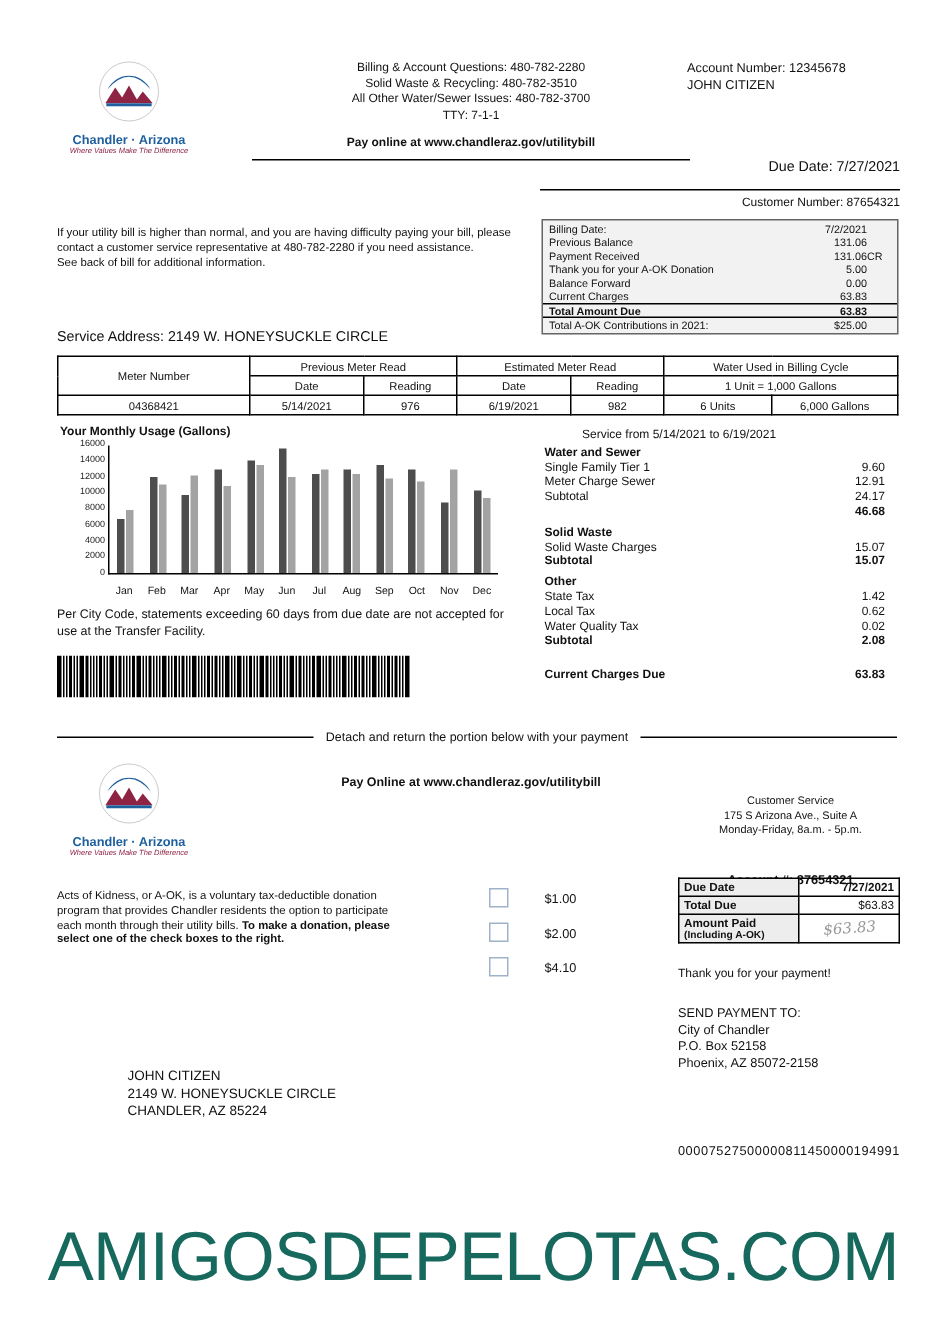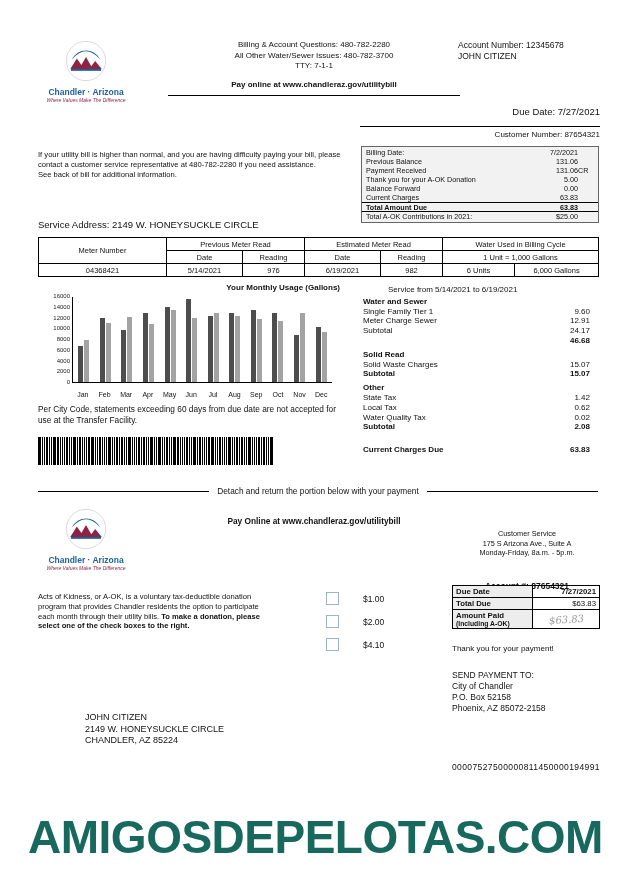--- a/index.html
+++ b/index.html
@@ -33,21 +33,21 @@
   .bs-total { font-weight:bold; border-top:1px solid #000; border-bottom:1px solid #000; height:10px; }
 
   .svc-addr { left:38px; top:219px; font-size:9.5px; }
 
   
   .meter-table { left:38px; top:237px; border-collapse:collapse; table-layout:fixed; width:560px; }
   .meter-table th, .meter-table td { border:1px solid #000; font-size:7.5px; font-weight:normal; text-align:center; height:13px; padding:0 2px; }
 
   
   .chart { left:40px; top:283px; width:300px; }
-  .chart-title { text-align:right; font-weight:bold; font-size:8px; margin-bottom:5px; }
+  .chart-title { text-align:left; font-weight:bold; font-size:8px; margin-bottom:5px; }
   .chart-body { position:relative; margin-left:32px; width:260px; height:86px; border-left:1px solid #000; border-bottom:1px solid #000; }
   .bars { display:flex; height:100%; align-items:flex-end; justify-content:space-around; }
   .bar-group { display:flex; align-items:flex-end; gap:1px; height:100%; }
   .bar { width:5px; }
   .bar.s0 { background:var(--bar_dark); }
   .bar.s1 { background:var(--bar_light); }
   .ylabel { position:absolute; left:-32px; width:29px; text-align:right; font-size:6px; color:#222; }
   .months { display:flex; margin-left:32px; width:260px; margin-top:8px; }
   .month { flex:1; text-align:center; font-size:7px; }
 
@@ -92,40 +92,41 @@
   .pt-val { text-align:right; }
   .pt-hand { text-align:center; }
   .handwritten { font-family:"DejaVu Serif", serif; font-style:italic; color:var(--handwriting); font-size:10px; display:inline-block; transform:rotate(-4deg); }
 
   .thanks { left:452px; top:644px; font-size:8px; }
   .send-to { left:452px; top:670px; font-size:8.5px; line-height:11px; }
   .mail-addr { left:85px; top:712px; font-size:9px; line-height:11.5px; }
   .scan-code { left:320px; top:762px; width:280px; text-align:right; font-size:8.5px; letter-spacing:0.4px; }
 
   .watermark { left:0; top:814px; width:631px; text-align:center; font-size:46px; line-height:1;
-               font-weight:bold; color:var(--watermark); letter-spacing:-0.5px; }
+               font-weight:normal; color:var(--watermark); letter-spacing:-0.5px; }
 </style>
 </head>
 <body>
 
 <div class="page">
 
   <div class="abs logo-block" style="left:40px;top:40px;">
     <svg viewBox="0 0 64 64" width="42" height="42">
       <circle cx="32" cy="32" r="30" fill="#ffffff" stroke="#c8c8c8" stroke-width="1"></circle>
       <path d="M10 30 Q32 4 54 30 Q46 16 32 16 Q18 16 10 30 Z" fill="#1e5f9e"></path>
       <path d="M8 44 L18 28 L25 38 L32 26 L40 40 L46 32 L56 44 Z" fill="#8e2344"></path>
       <rect x="9" y="44" width="46" height="3" fill="#1e5f9e"></rect>
     </svg>
     <div class="logo-name">Chandler · Arizona</div>
     <div class="logo-tagline">Where Values Make The Difference</div>
   </div>
 
   <div class="abs contact-block">
     <div>Billing &amp; Account Questions: 480-782-2280</div>
+    <div>Solid Waste &amp; Recycling: 480-782-3510</div>
     <div>All Other Water/Sewer Issues: 480-782-3700</div>
     <div>TTY: 7-1-1</div>
     <div class="contact-pay">Pay online at www.chandleraz.gov/utilitybill</div>
   </div>
 
   <div class="abs acct-block">
     <div>Account Number: 12345678</div>
     <div>JOHN CITIZEN</div>
   </div>
 
@@ -416,21 +417,21 @@
           <div class="sd-row">
             <span class="sd-label">Subtotal</span>
             <span class="sd-value">24.17</span>
           </div>
           <div class="sd-row sd-bold">
             <span class="sd-label"></span>
             <span class="sd-value">46.68</span>
           </div>
         </div>
         <div class="sd-group">
-          <div class="sd-heading">Solid Read</div>
+          <div class="sd-heading">Solid Waste</div>
           <div class="sd-row">
             <span class="sd-label">Solid Waste Charges</span>
             <span class="sd-value">15.07</span>
           </div>
           <div class="sd-row sd-bold">
             <span class="sd-label">Subtotal</span>
             <span class="sd-value">15.07</span>
           </div>
         </div>
         <div class="sd-group">

